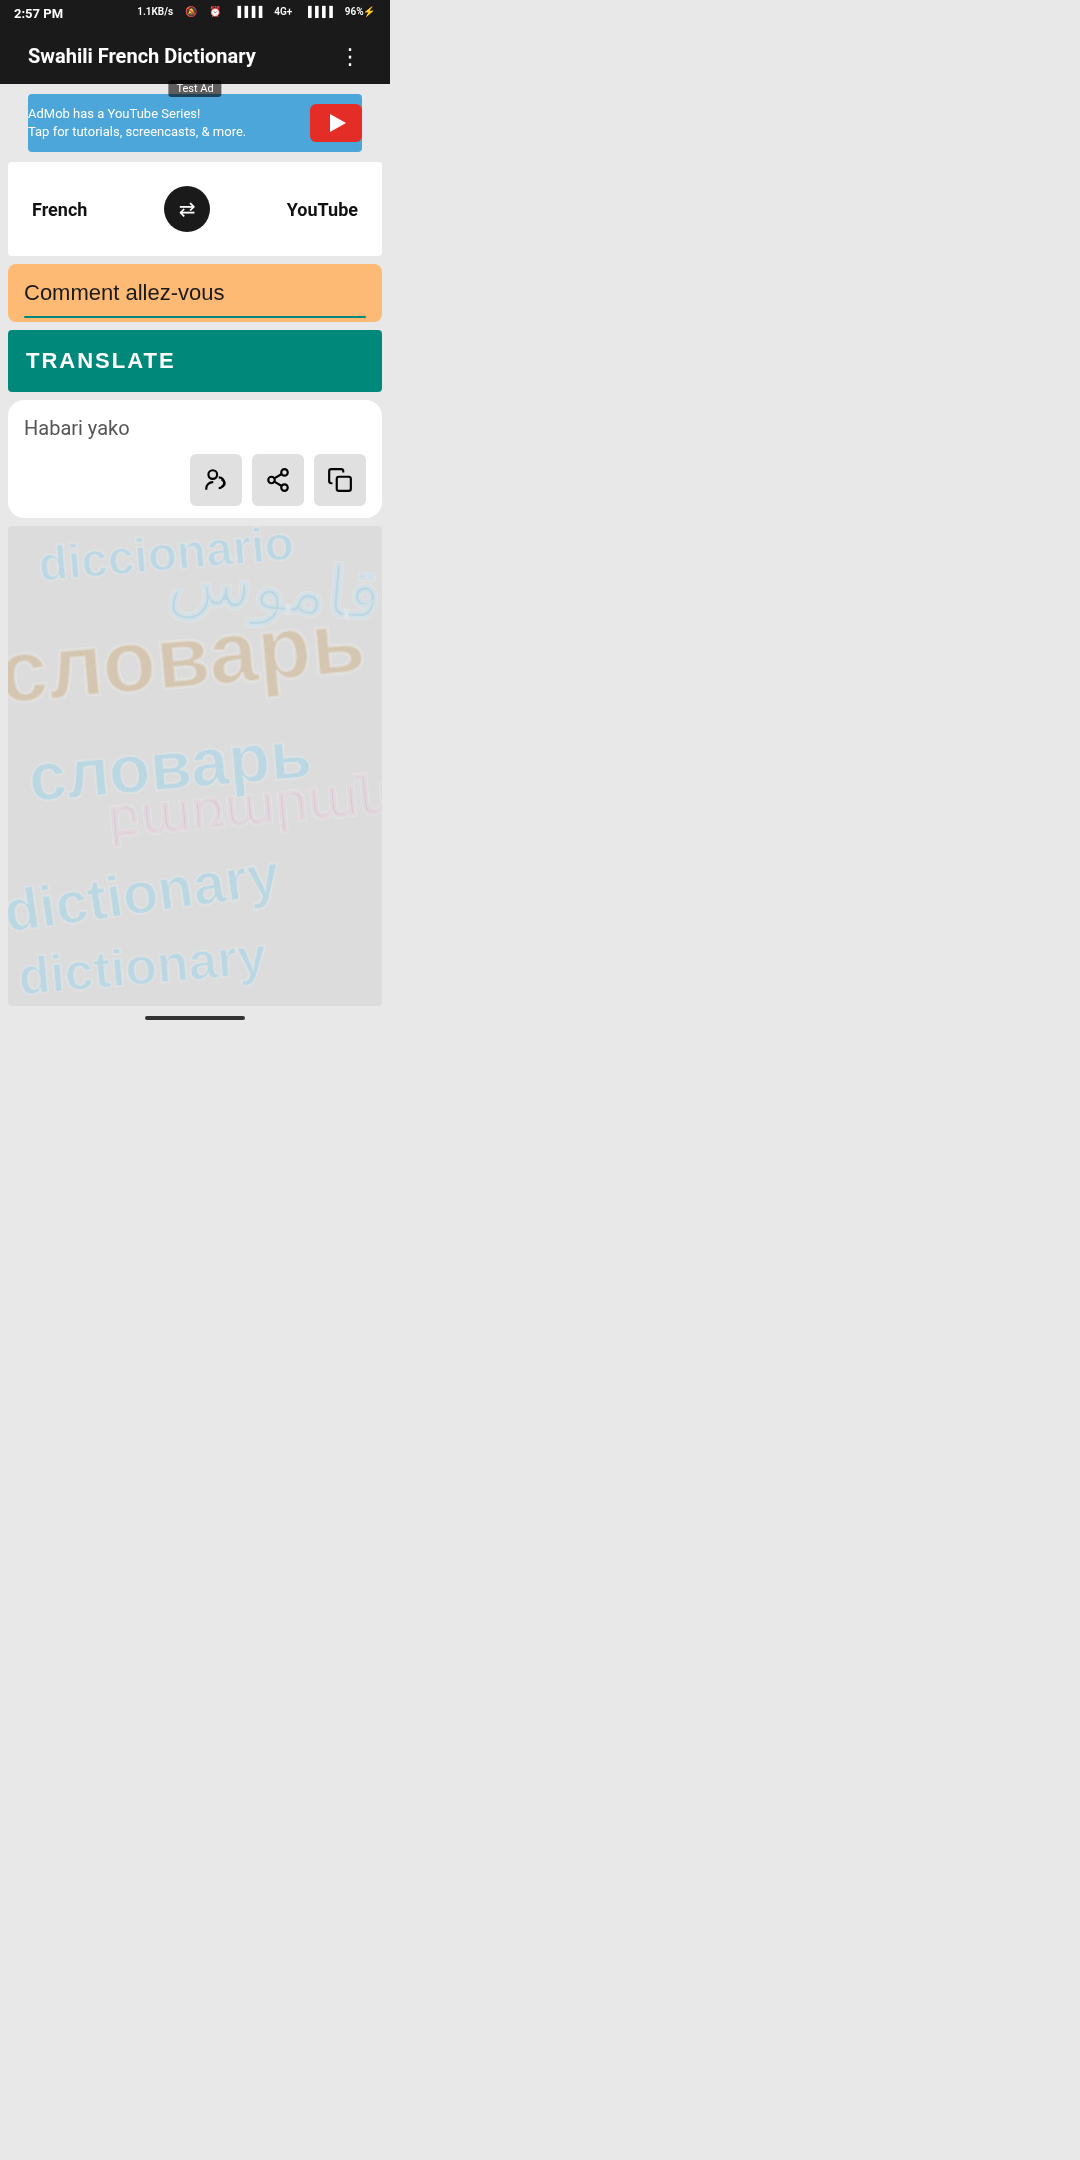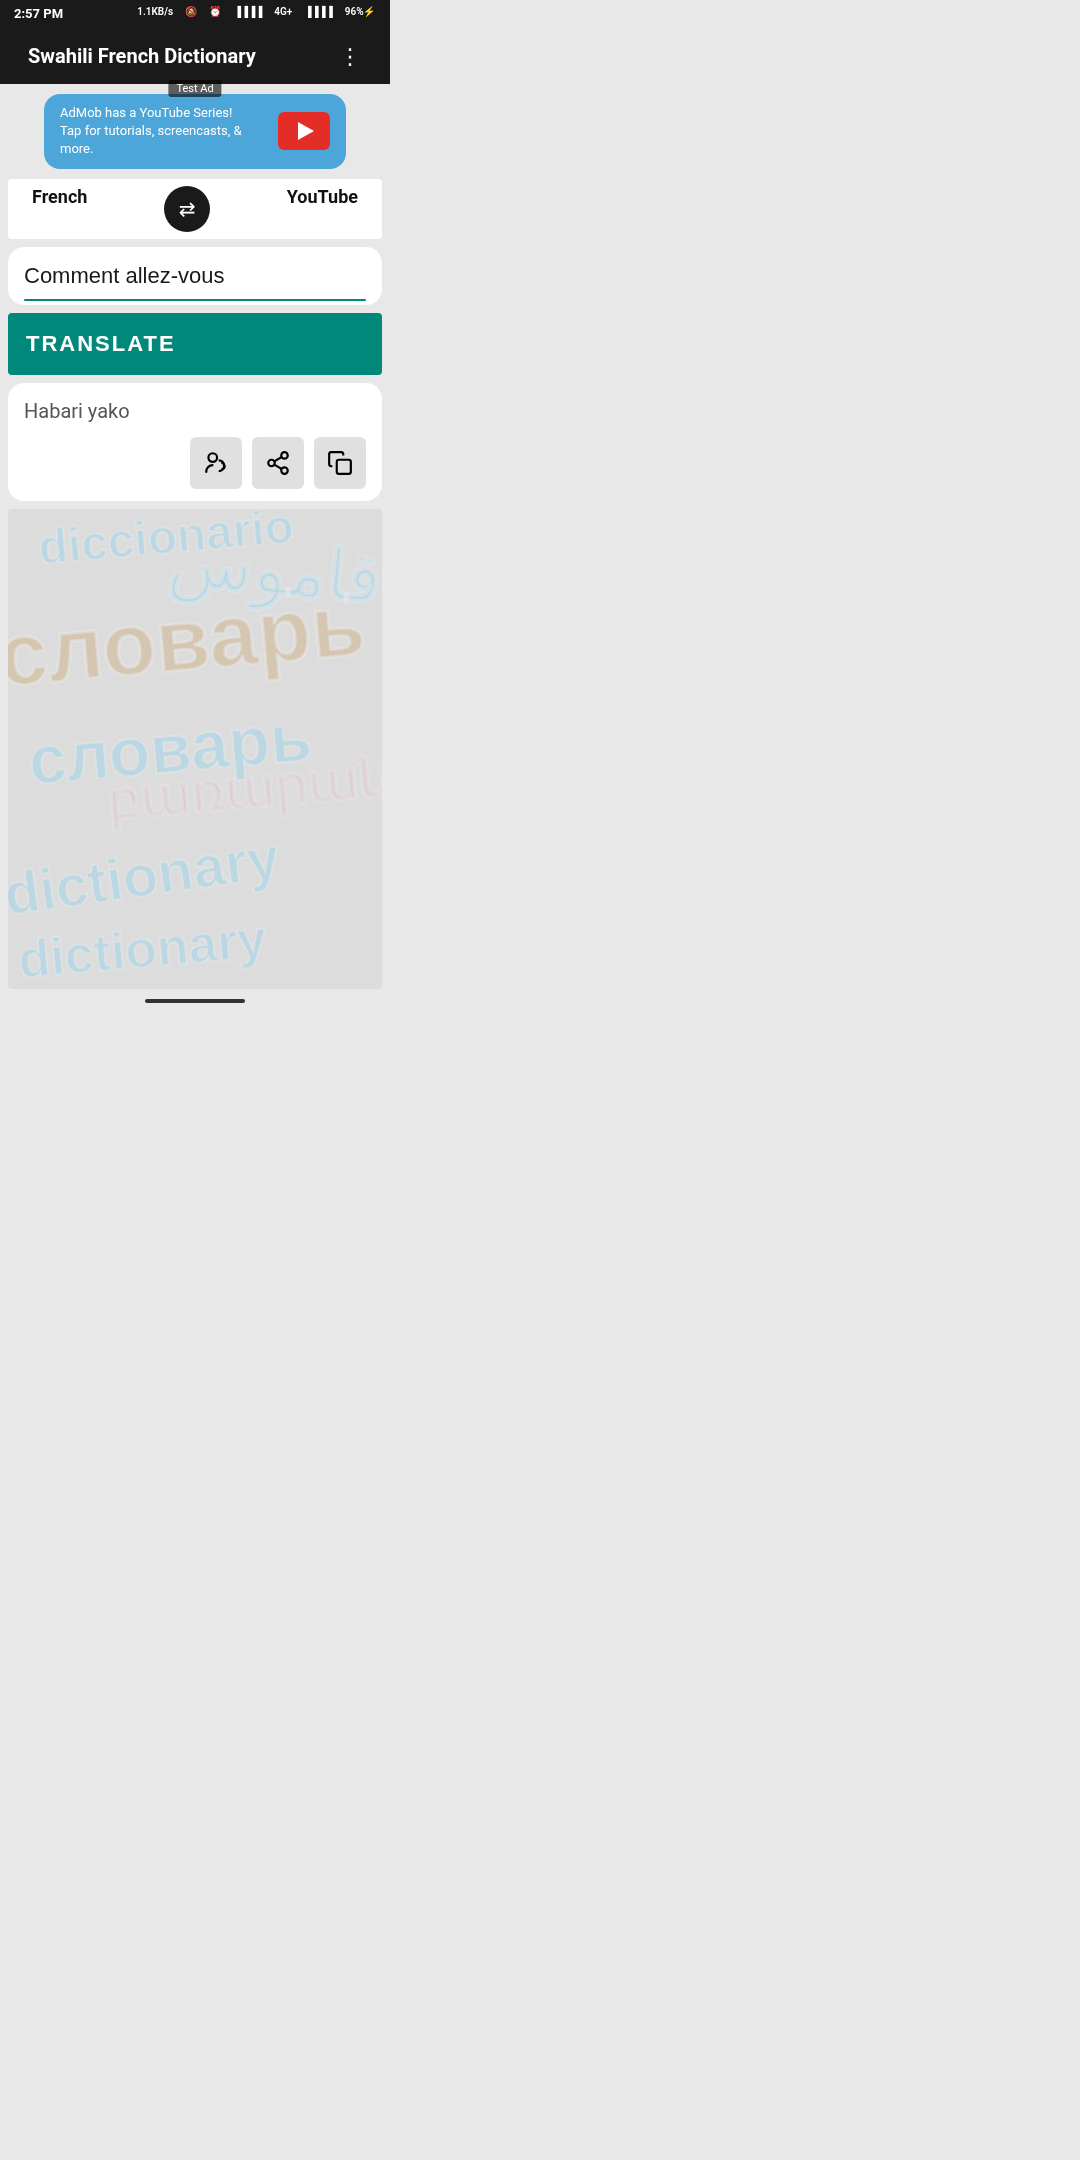--- a/index.html
+++ b/index.html
@@ -51,24 +51,24 @@
       cursor: pointer;
       letter-spacing: 1px;
     }
 
     
     .ad-banner {
       background: #4da6d9;
       display: flex;
       align-items: center;
       justify-content: space-between;
-      padding: 10px 16px;
+      padding: 10px 0;
       position: relative;
-      margin: 0 36px;
-      border-radius: 16px;
+      margin: 0 20px;
+      border-radius: 4px;
       margin-top: 10px;
     }
     .ad-text { color: white; font-size: 13px; line-height: 1.4; }
     .ad-label {
       position: absolute;
       top: -14px;
       left: 50%;
       transform: translateX(-50%);
       background: rgba(0,0,0,0.6);
       color: white;
@@ -92,23 +92,23 @@
       border-top: 9px solid transparent;
       border-bottom: 9px solid transparent;
       border-left: 16px solid white;
       margin-left: 3px;
     }
 
     
     .lang-row {
       background: white;
       display: flex;
-      align-items: flex-start;
+      align-items: center;
       justify-content: space-between;
-      padding: 7px 24px;
+      padding: 24px 24px;
       margin-top: 10px;
       border-radius: 4px;
     }
     .lang-label {
       font-size: 18px;
       font-weight: 700;
       color: #111;
     }
     .swap-btn {
       background: #1a1a1a;
@@ -121,23 +121,23 @@
       cursor: pointer;
       flex-shrink: 0;
     }
     .swap-icon {
       color: white;
       font-size: 20px;
     }
 
     
     .input-card {
-      background: #ffffff;
+      background: #fdba74;
       margin-top: 8px;
-      border-radius: 16px;
+      border-radius: 8px;
       padding: 12px 16px 4px;
     }
     .input-field {
       width: 100%;
       border: none;
       outline: none;
       font-size: 22px;
       color: #1a1a1a;
       font-family: Arial, sans-serif;
       padding: 4px 0;

